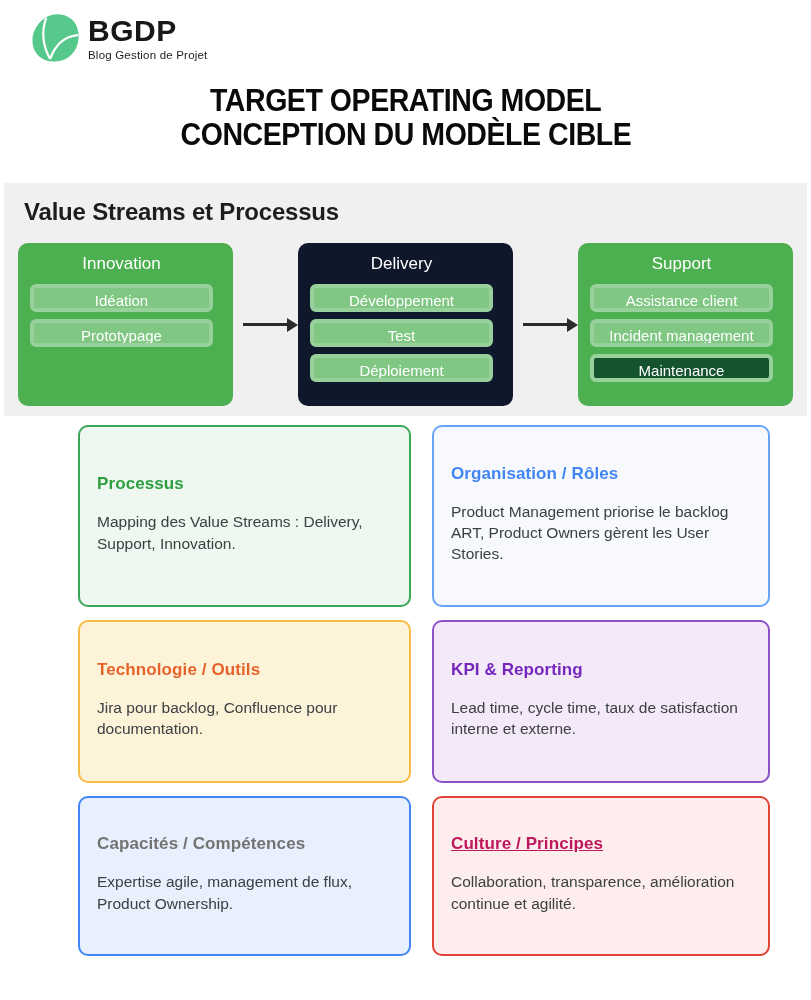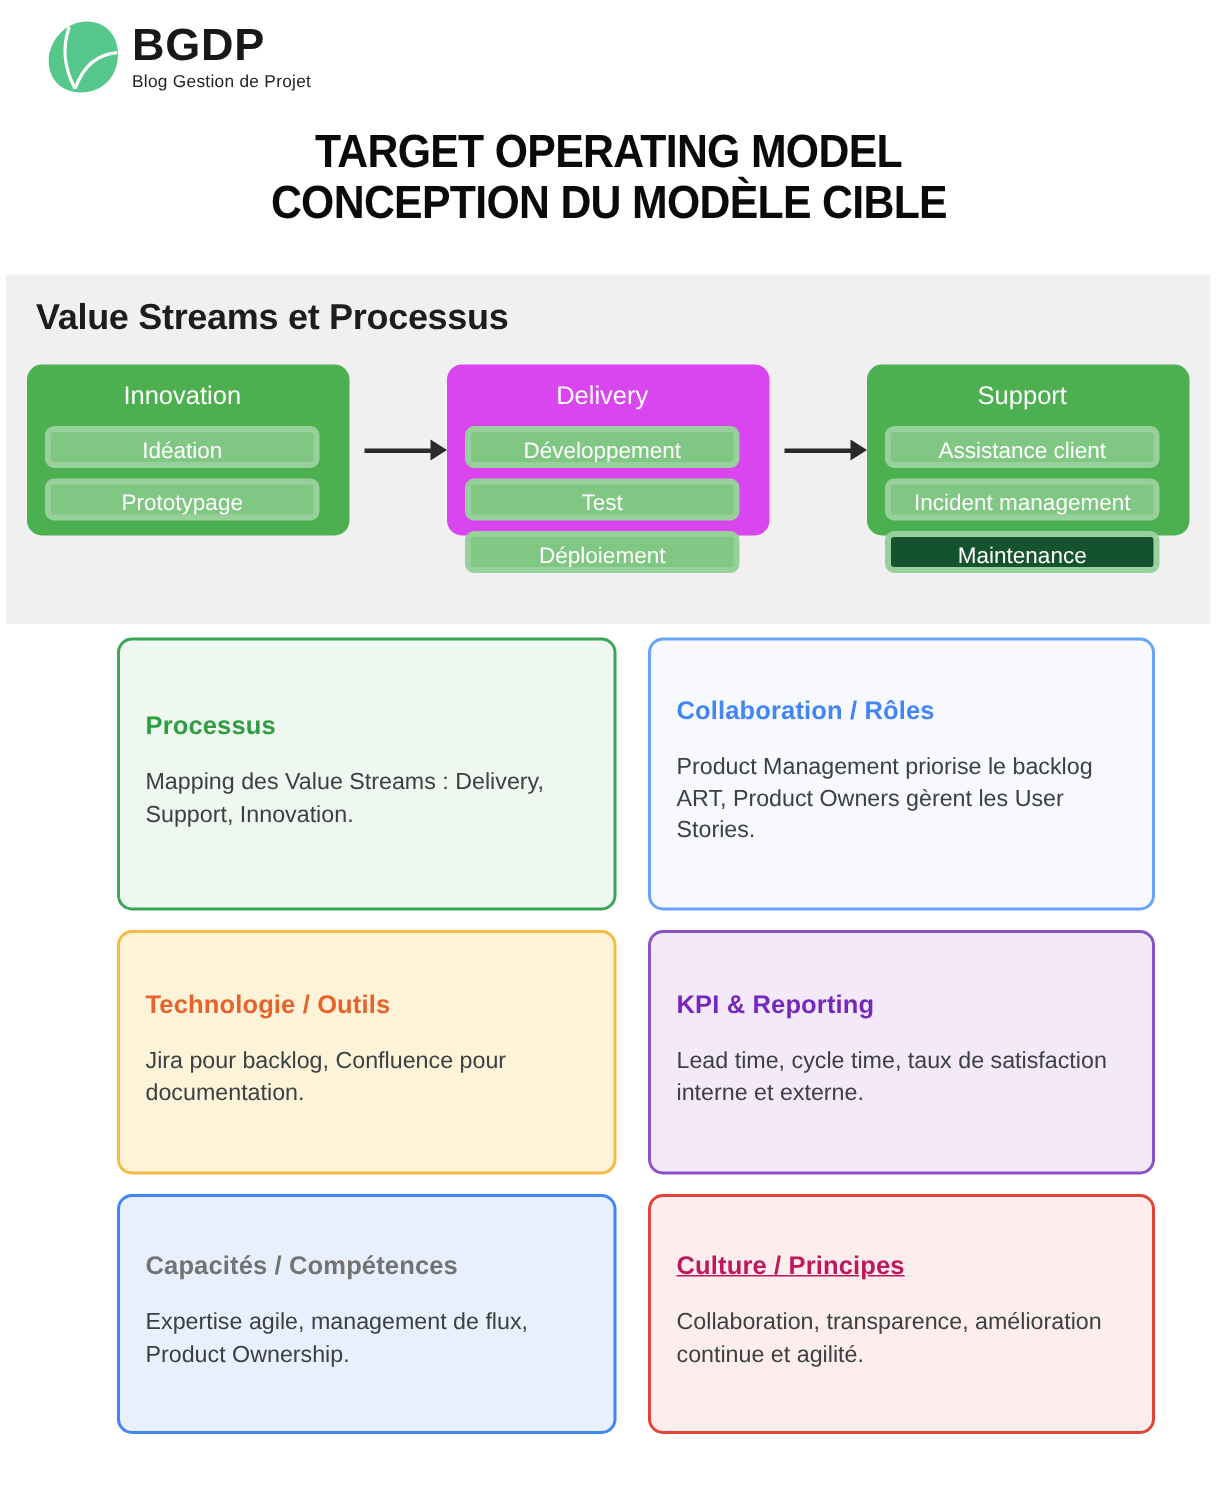--- a/index.html
+++ b/index.html
@@ -26,21 +26,21 @@
   }
 
   
   .vs-band {
     margin: 31px 4px 0 4px; width: 803px; height: 233px;
     background: #f0f0f0; padding: 13px 14px 0 14px;
   }
   .vs-heading { font-size: 24px; font-weight: bold; color: #1d1d1d; margin: 2px 0 0 6px; letter-spacing: -0.2px; }
   .vs-row { display: flex; align-items: center; justify-content: space-between; margin-top: 17px; }
   .vs-col {
-    width: 215px; height: 114px; background: #4caf50;
+    width: 215px; height: 163px; background: #4caf50;
     border-radius: 10px; padding: 8px 20px 0 12px;
   }
   .vs-col-title { color: #ffffff; text-align: center; font-size: 17px; margin: 3px 0 10px 0; }
   .vs-step {
     height: 28px; line-height: 26px; margin-bottom: 7px;
     background: #81c784; border: 4px solid #b91c1c; border-radius: 6px;
     color: #ffffff; font-size: 15px; text-align: center;
     overflow: hidden; white-space: nowrap;
   }
   .vs-arrow { width: 46px; height: 3px; background: #2b2b2b; position: relative; margin: 0 2px; }
@@ -88,21 +88,21 @@
   <div class="vs-row">
 
     <div class="vs-col" style="background: rgb(76, 175, 80);">
       <div class="vs-col-title">Innovation</div>
       <div class="vs-step" style="background: rgb(129, 199, 132); border-color: rgb(151, 208, 154);">Idéation</div>
       <div class="vs-step" style="background: rgb(129, 199, 132); border-color: rgb(151, 208, 154);">Prototypage</div>
     </div>
 
     <div class="vs-arrow" style="background: rgb(43, 43, 43);"></div>
 
-    <div class="vs-col" style="background: #d946ef;">
+    <div class="vs-col" style="background: #0f172a;">
       <div class="vs-col-title">Delivery</div>
       <div class="vs-step" style="background: rgb(129, 199, 132); border-color: rgb(151, 208, 154);">Développement</div>
       <div class="vs-step" style="background: rgb(129, 199, 132); border-color: rgb(151, 208, 154);">Test</div>
       <div class="vs-step" style="background: rgb(129, 199, 132); border-color: rgb(151, 208, 154);">Déploiement</div>
     </div>
 
     <div class="vs-arrow" style="background: rgb(43, 43, 43);"></div>
 
     <div class="vs-col" style="background: rgb(76, 175, 80);">
       <div class="vs-col-title">Support</div>
@@ -115,21 +115,21 @@
 </section>
 
 <section class="cards">
 
   <div class="card" style="background: rgb(238, 247, 240); border-color: rgb(58, 167, 87);">
     <div class="card-title" style="color: rgb(46, 158, 65);">Processus</div>
     <div class="card-body">Mapping des Value Streams : Delivery, Support, Innovation.</div>
   </div>
 
   <div class="card" style="background: rgb(247, 249, 252); border-color: rgb(104, 165, 248);">
-    <div class="card-title" style="color: rgb(66, 133, 244);">Collaboration / Rôles</div>
+    <div class="card-title" style="color: rgb(66, 133, 244);">Organisation / Rôles</div>
     <div class="card-body">Product Management priorise le backlog ART, Product Owners gèrent les User Stories.</div>
   </div>
 
   <div class="card" style="background: rgb(253, 243, 217); border-color: rgb(246, 188, 66);">
     <div class="card-title" style="color: rgb(232, 99, 44);">Technologie / Outils</div>
     <div class="card-body">Jira pour backlog, Confluence pour documentation.</div>
   </div>
 
   <div class="card" style="background: rgb(244, 233, 249); border-color: rgb(140, 82, 197);">
     <div class="card-title" style="color: rgb(118, 39, 188);">KPI &amp; Reporting</div>

